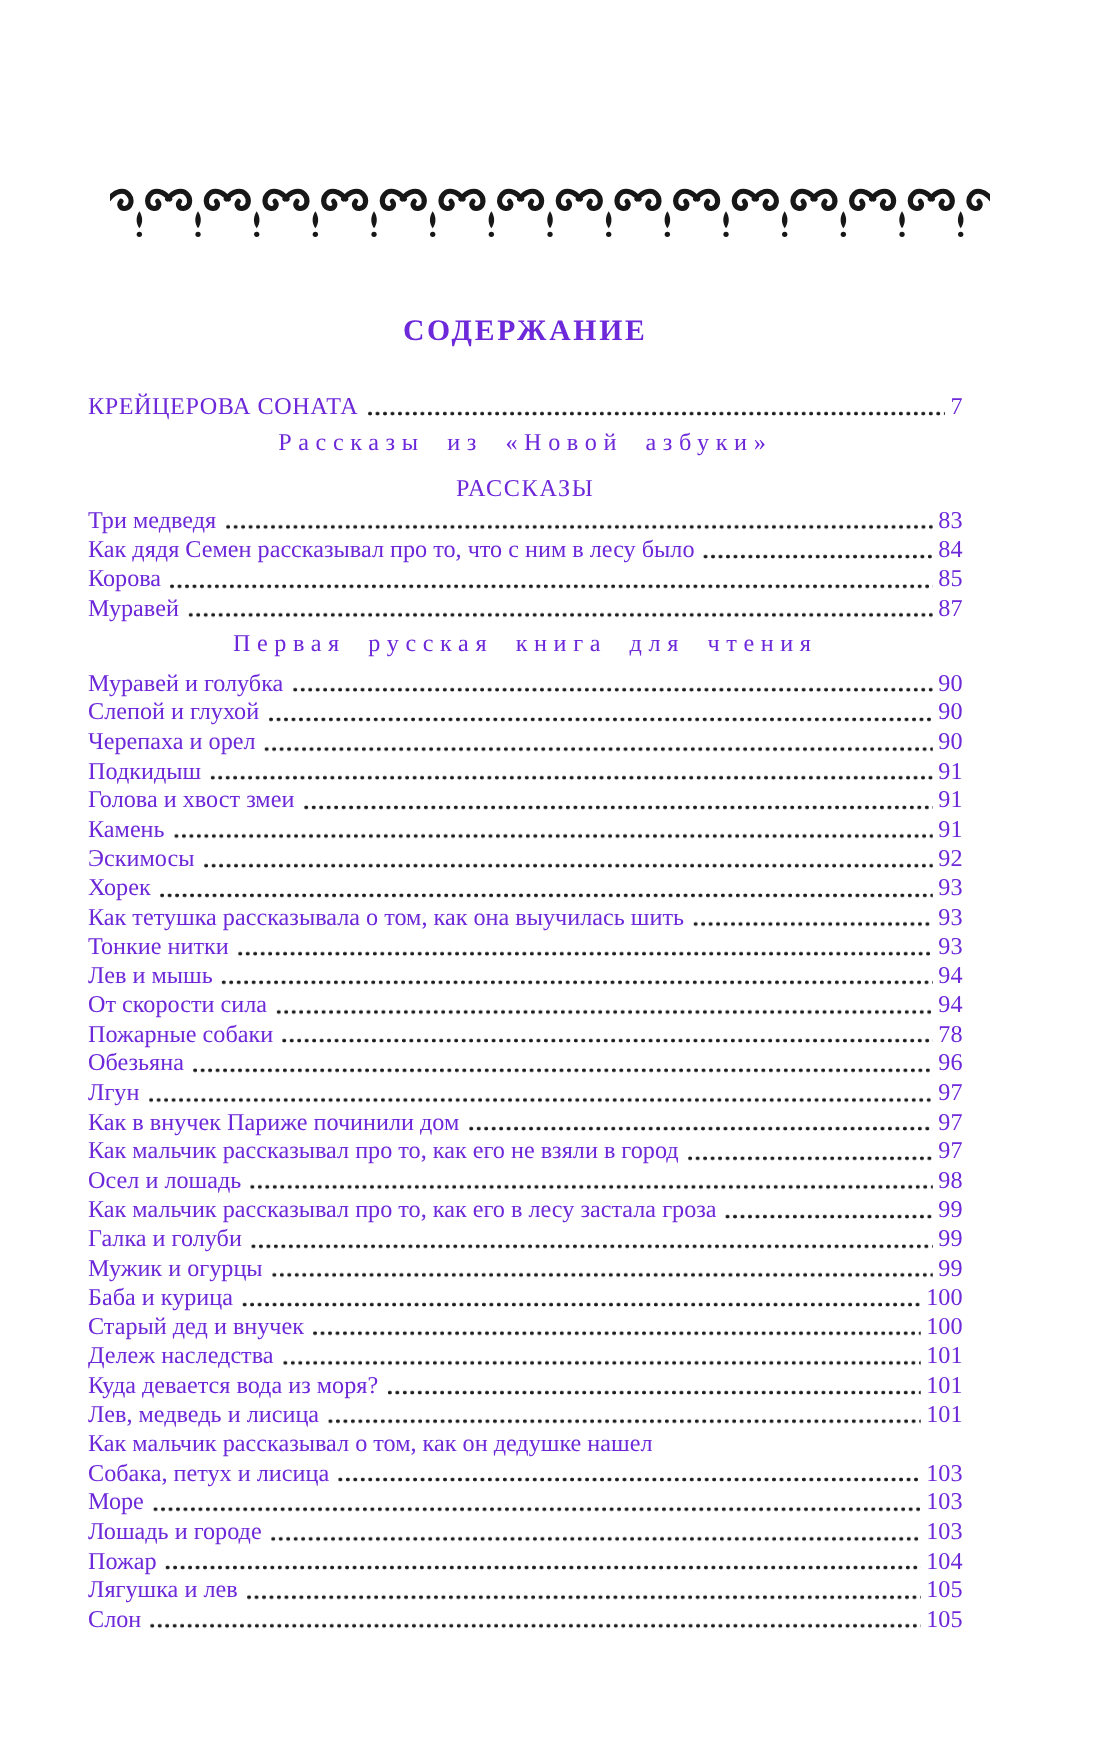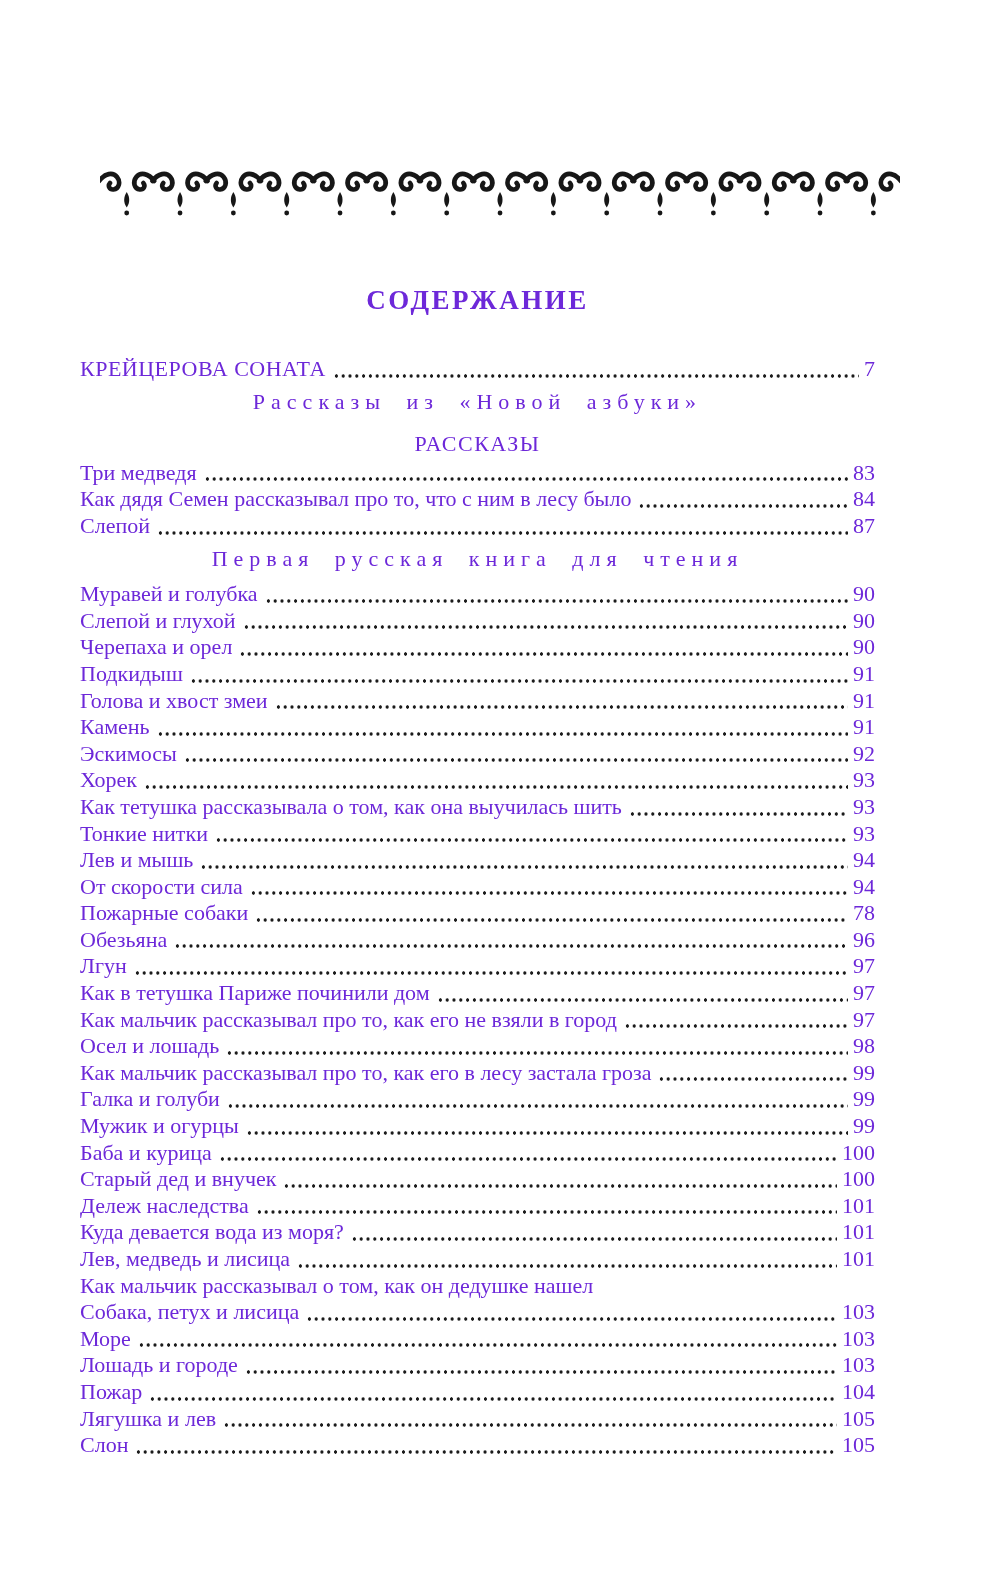--- a/index.html
+++ b/index.html
@@ -86,21 +86,26 @@
     <span class="t">Три медведя</span>
     <span class="dots"></span>
     <span class="p">83</span>
   </div>
         <div class="row">
     <span class="t">Как дядя Семен рассказывал про то, что с ним в лесу было</span>
     <span class="dots"></span>
     <span class="p">84</span>
   </div>
         <div class="row">
-    <span class="t">Слепой</span>
+    <span class="t">Корова</span>
+    <span class="dots"></span>
+    <span class="p">85</span>
+  </div>
+        <div class="row">
+    <span class="t">Муравей</span>
     <span class="dots"></span>
     <span class="p">87</span>
   </div>
         <div class="heading heading-spaced">Первая русская книга для чтения</div>
         <div class="row">
     <span class="t">Муравей и голубка</span>
     <span class="dots"></span>
     <span class="p">90</span>
   </div>
         <div class="row">
@@ -167,21 +172,21 @@
     <span class="t">Обезьяна</span>
     <span class="dots"></span>
     <span class="p">96</span>
   </div>
         <div class="row">
     <span class="t">Лгун</span>
     <span class="dots"></span>
     <span class="p">97</span>
   </div>
         <div class="row">
-    <span class="t">Как в тетушка Париже починили дом</span>
+    <span class="t">Как в внучек Париже починили дом</span>
     <span class="dots"></span>
     <span class="p">97</span>
   </div>
         <div class="row">
     <span class="t">Как мальчик рассказывал про то, как его не взяли в город</span>
     <span class="dots"></span>
     <span class="p">97</span>
   </div>
         <div class="row">
     <span class="t">Осел и лошадь</span>

